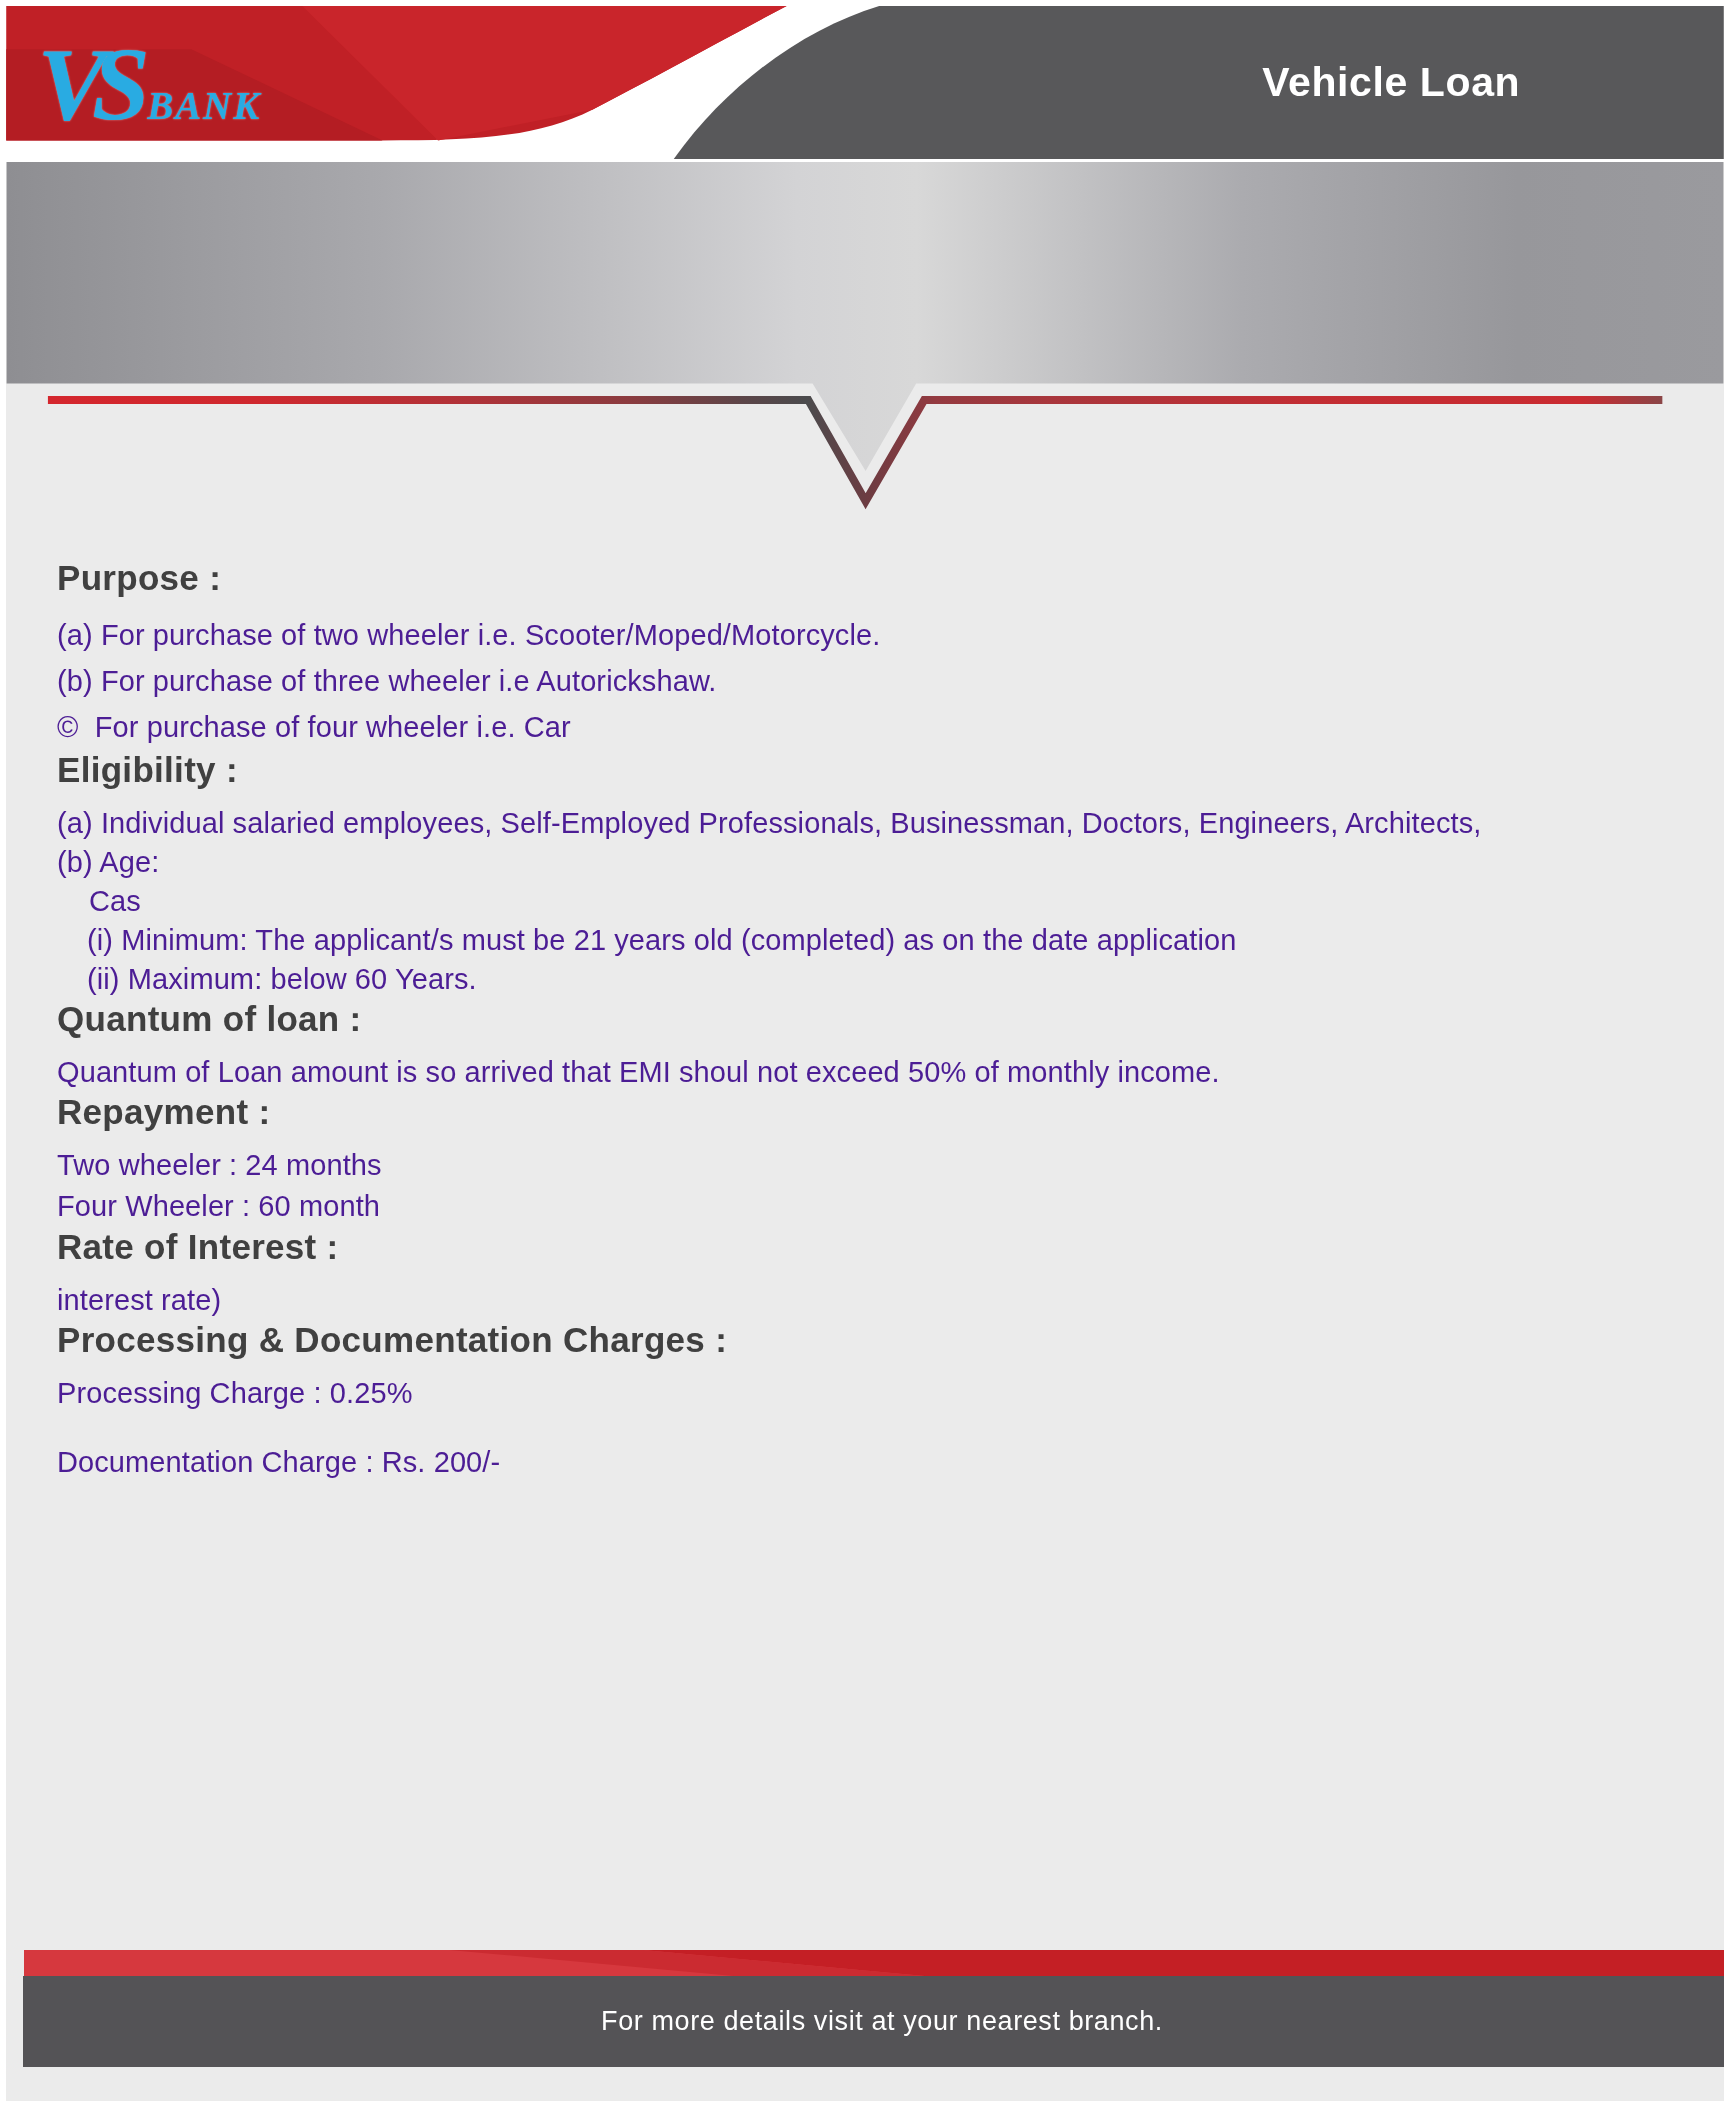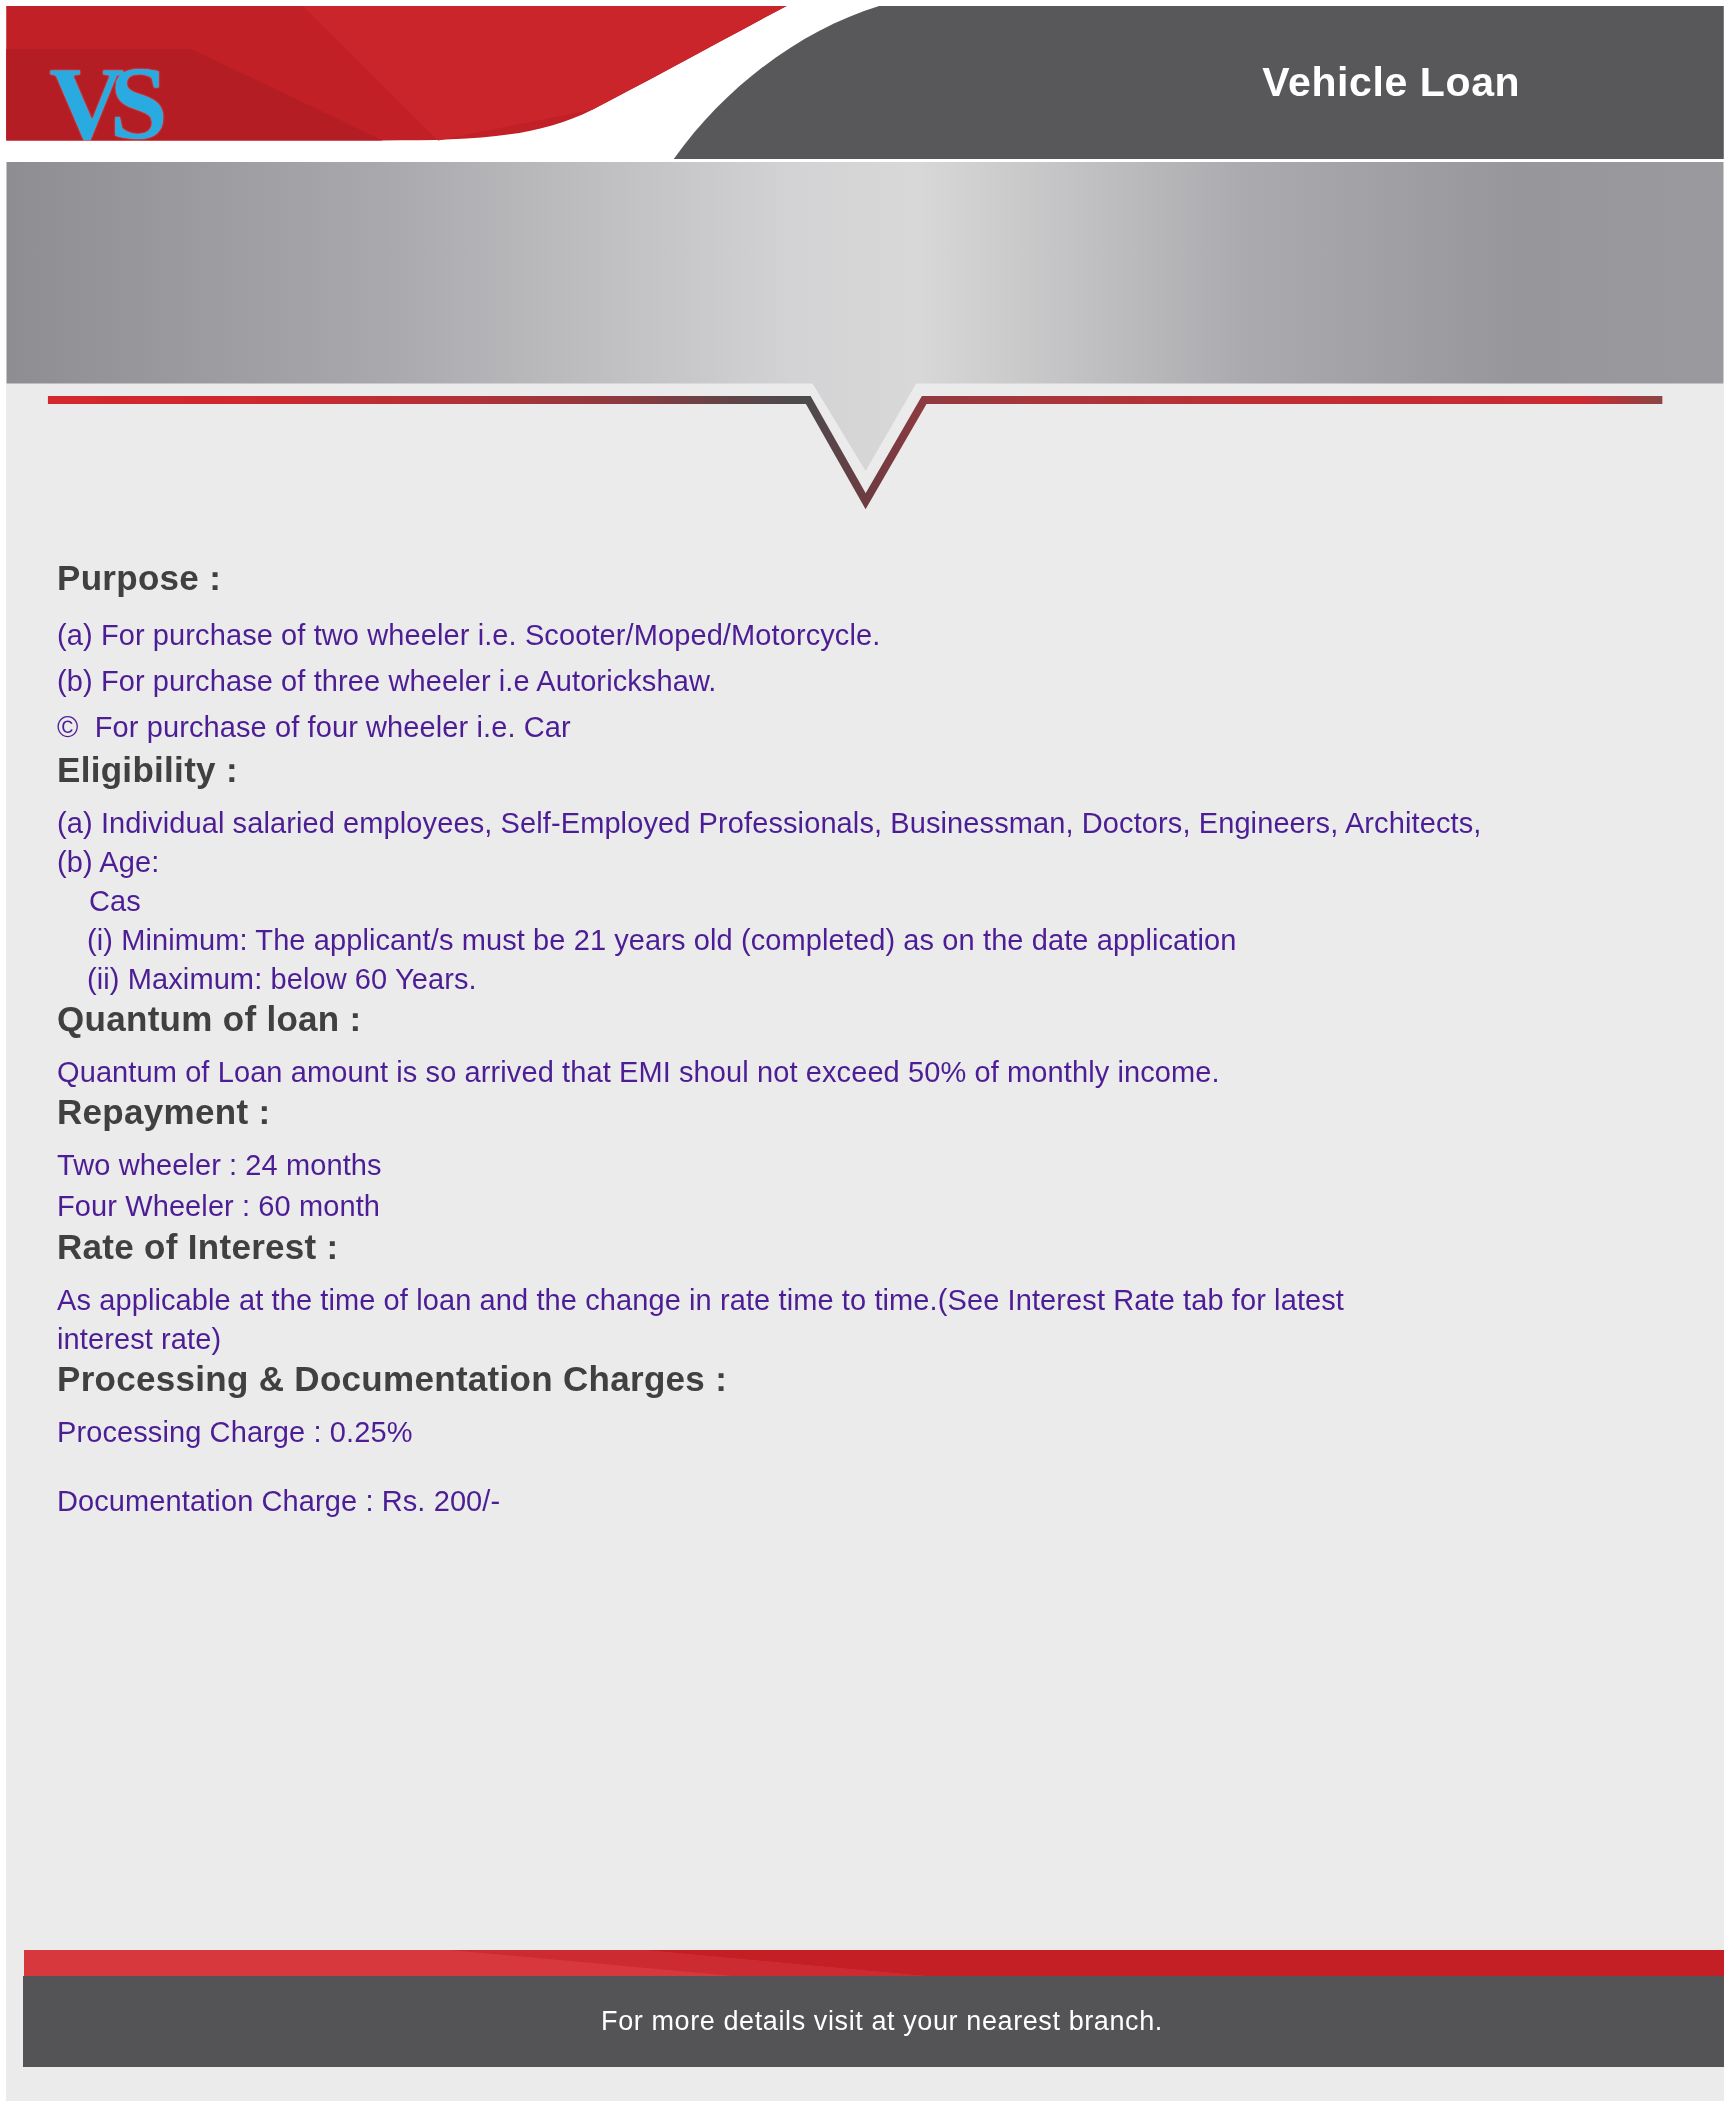--- a/index.html
+++ b/index.html
@@ -8,27 +8,26 @@
     width:1730px;height:2108px;
     background:#ffffff;
     overflow:hidden;
     font-family:"Liberation Sans", sans-serif;
   }
 
   
   .header{position:absolute;left:6.2px;top:6.2px;width:1718px;height:153px;}
   .header svg{position:absolute;left:0;top:0;display:block;}
   .brand{
-    position:absolute;left:31px;top:45px;
+    position:absolute;left:31px;top:26px;
     display:flex;align-items:baseline;
     color:#29abe2;
     font-family:"Liberation Serif", serif;
-    font-weight:700;
+    font-style:italic;font-weight:700;
     text-shadow:0 0 1.9px rgba(255,255,255,.55);
-    flex-direction:column;
   }
   .brand .vs{font-size:104px;line-height:1;letter-spacing:-0.14em;}
   .brand .bank{font-size:39px;line-height:1;letter-spacing:1.9px;margin-left:12px;}
   .page-title{
     position:absolute;right:204px;top:53px;
     color:#ffffff;font-size:41px;font-weight:700;letter-spacing:0.6px;
     white-space:nowrap;
   }
 
   
@@ -162,21 +161,20 @@
 
 
     <section class="mt-m lh-66">
       <h2>Repayment :</h2>
       <div class="line">Two wheeler : 24 months</div>
       <div class="line">Four Wheeler : 60 month</div>
     </section>
 
     <section class="sec-rate">
       <h2>Rate of Interest :</h2>
-      <div class="line">As applicable at the time of loan and the change in rate time to time.(See Interest Rate tab for latest</div>
       <div class="line">interest rate)</div>
     </section>
 
     <section class="sec-processing">
       <h2>Processing &amp; Documentation Charges :</h2>
       <div class="line">Processing Charge : 0.25%</div>
       <div class="line para-gap">Documentation Charge : Rs. 200/-</div>
     </section>
 
 

